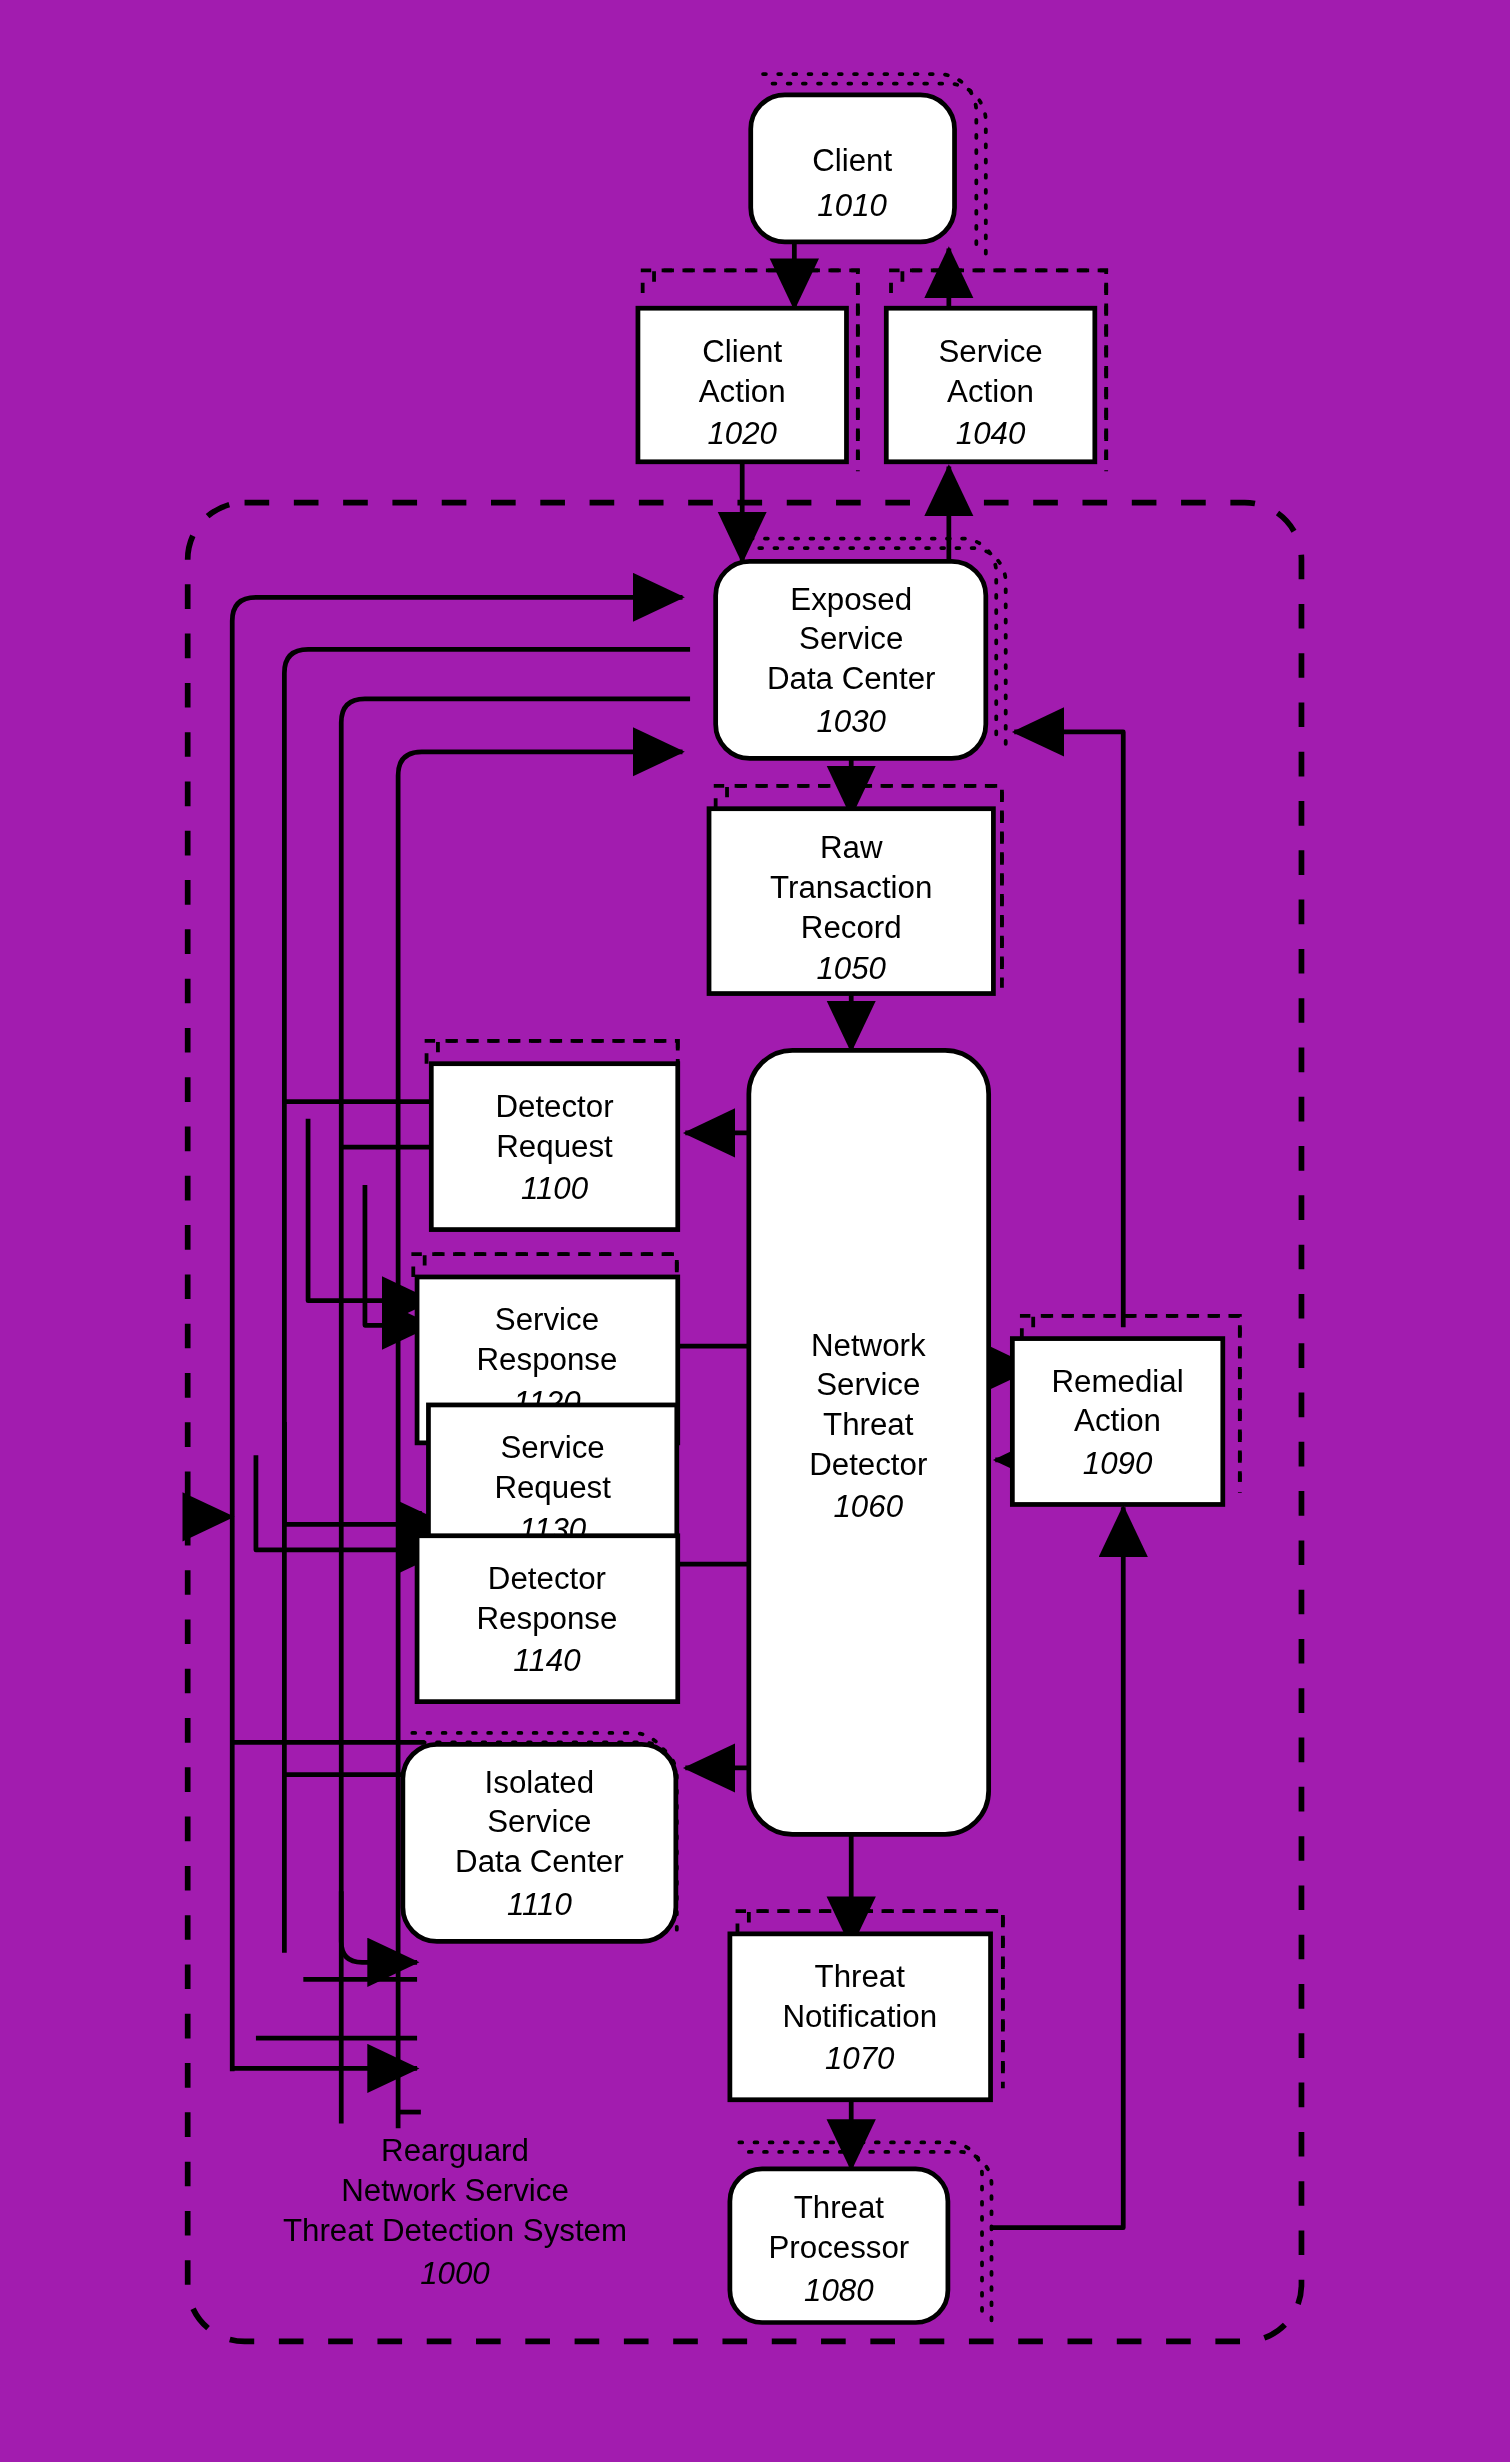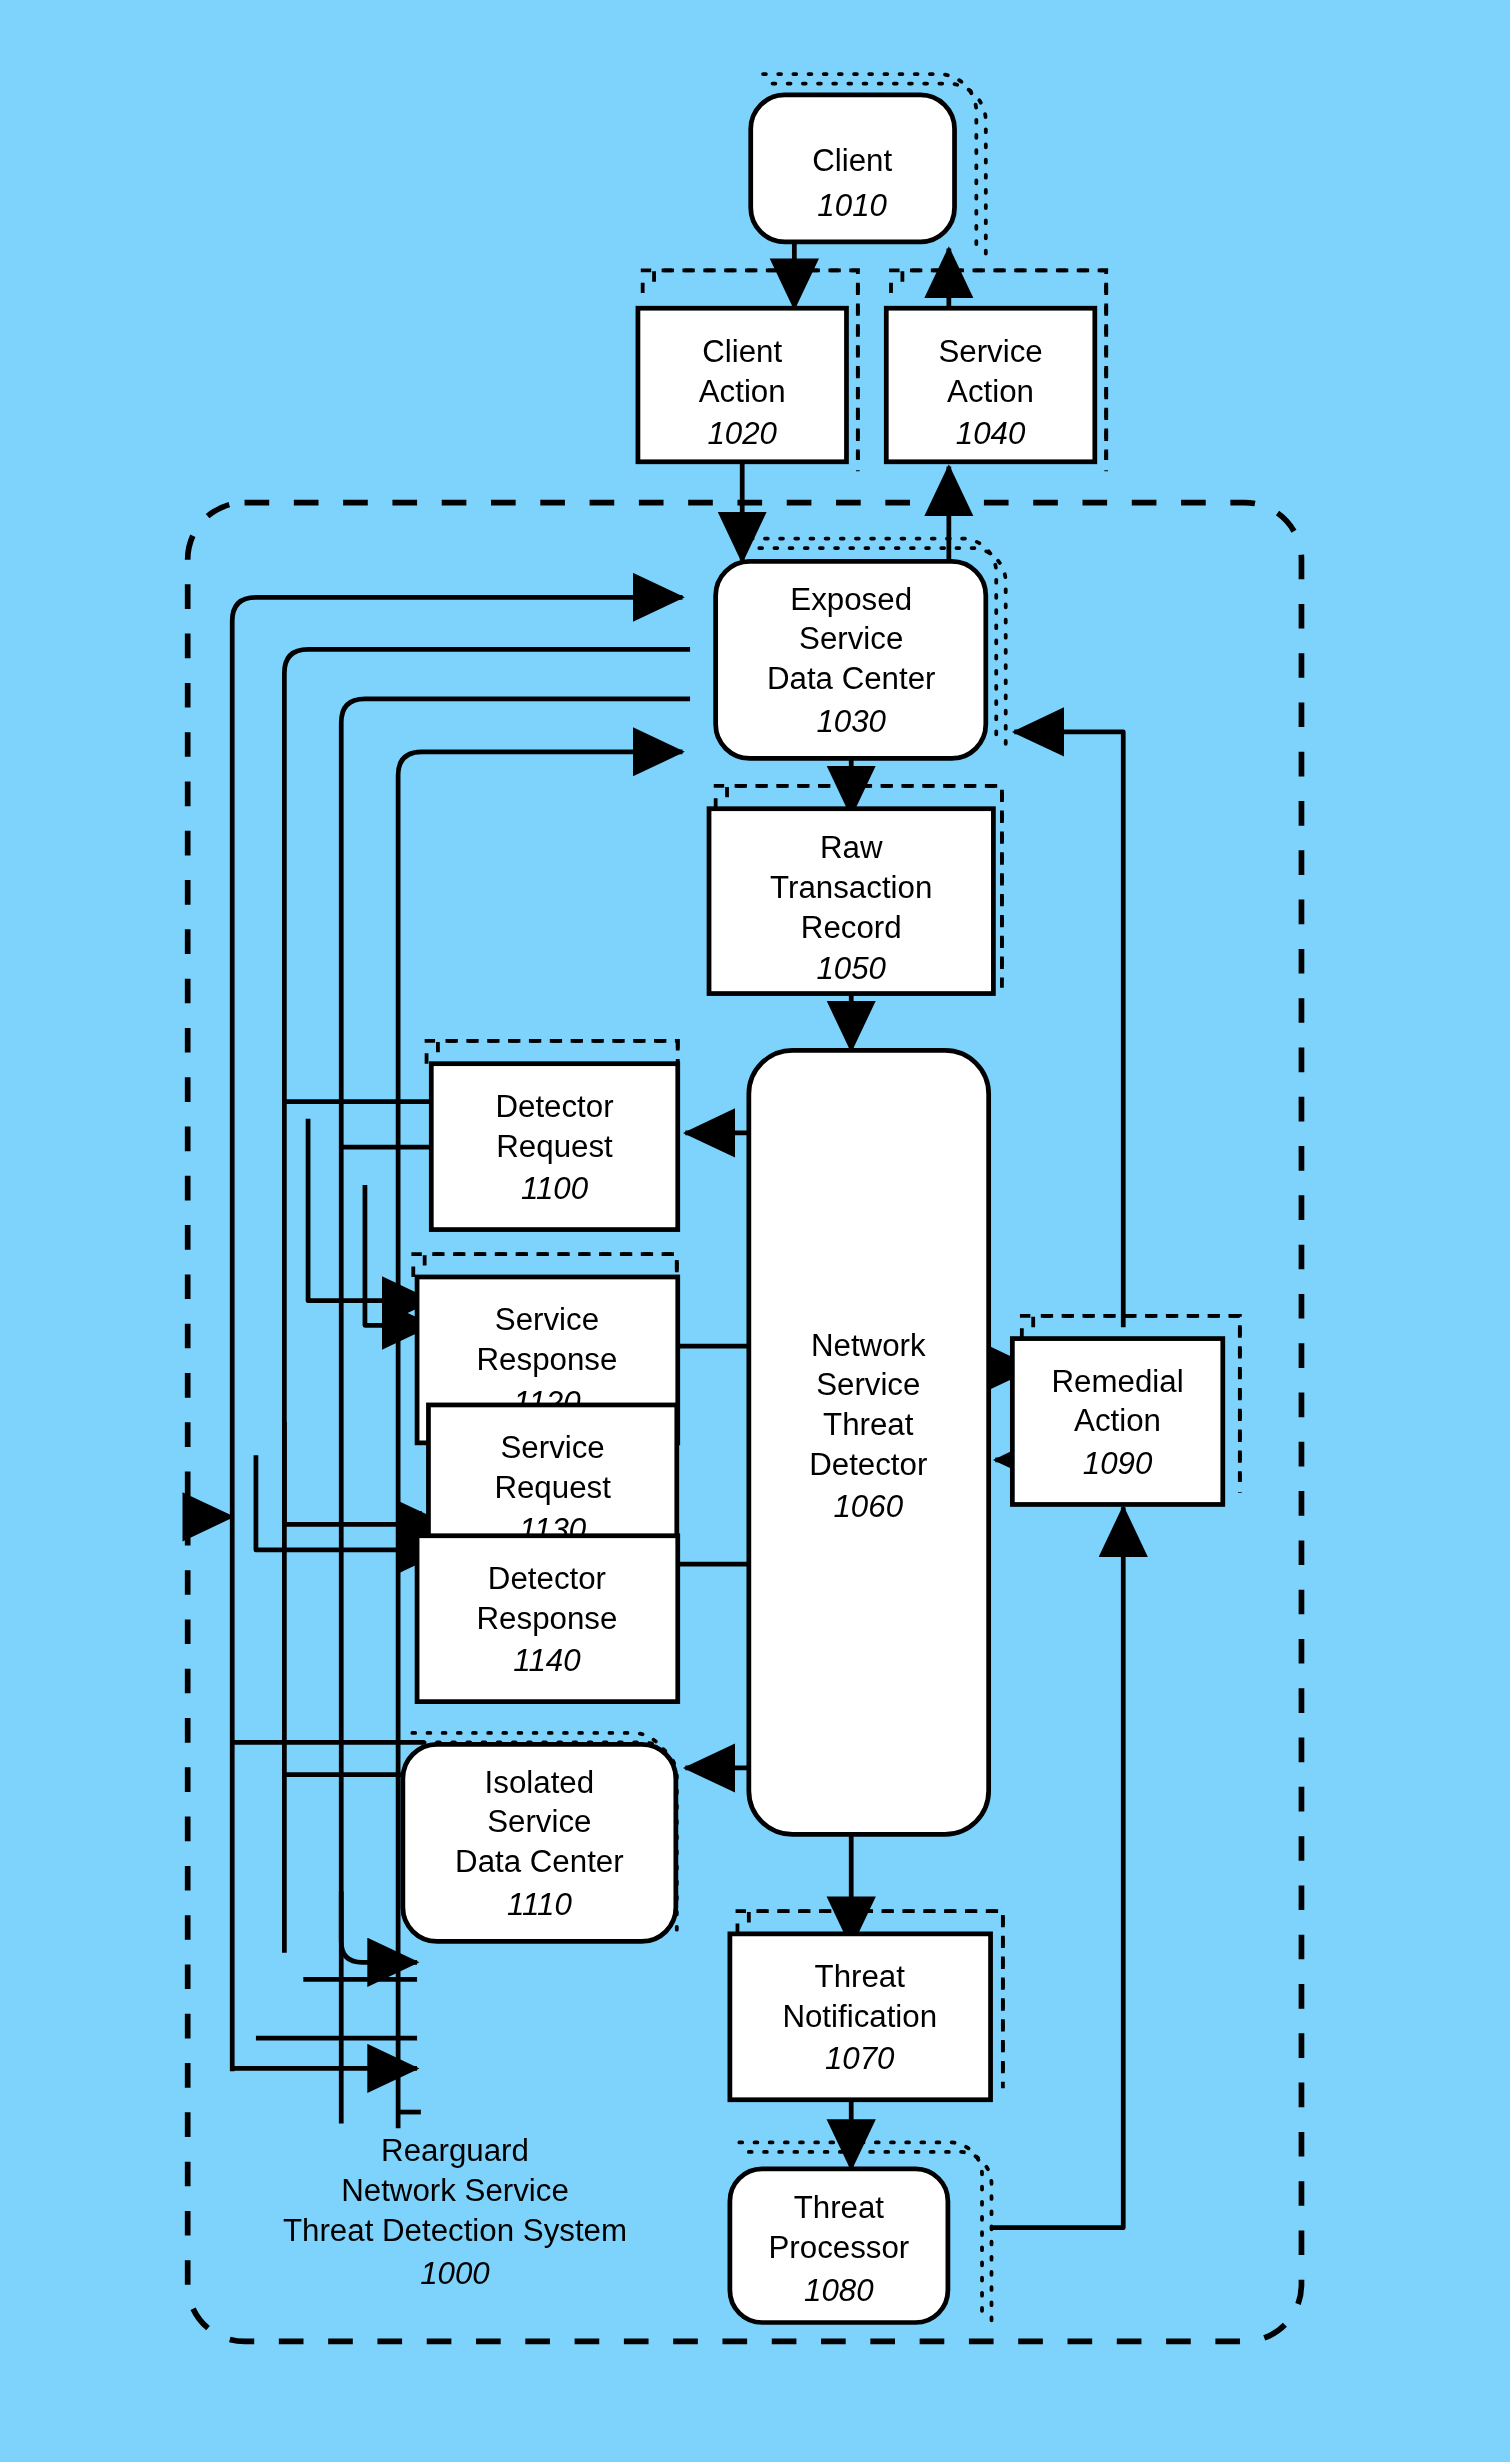--- a/index.html
+++ b/index.html
@@ -1,17 +1,17 @@
 <!DOCTYPE html>
 <html style="font-size:15px"><head>
 <meta charset="utf-8">
 <style>
   html,body{margin:0;padding:0;background:#ffffff;}
   body{width:1510px;height:2462px;font-family:"Liberation Sans",sans-serif;}
-  #stage{position:relative;width:1510px;height:2462px;overflow:hidden;background:#7dd3fc;}
+  #stage{position:relative;width:1510px;height:2462px;overflow:hidden;background:#a21caf;}
   svg{position:absolute;left:0;top:0;width:1510px;height:2462px;}
   .bt{font-family:"Liberation Sans",sans-serif;font-size:33px;fill:#000;text-anchor:middle;}
   .bn{font-family:"Liberation Sans",sans-serif;font-size:33px;font-style:italic;fill:#000;text-anchor:middle;}
   .cap{font-family:"Liberation Sans",sans-serif;font-size:33px;fill:#000;text-anchor:middle;}
   .capn{font-family:"Liberation Sans",sans-serif;font-size:33px;font-style:italic;fill:#000;text-anchor:middle;}
   .boxf{fill:#ffffff;stroke:#000;stroke-width:5;}
   .ghost{fill:none;stroke:#000;stroke-width:4;stroke-dasharray:11 11;}
   .ghostd{fill:none;stroke:#000;stroke-width:4;stroke-dasharray:3 13;stroke-linecap:round;}
   .conn{fill:none;stroke:#000;stroke-width:5;stroke-linecap:butt;stroke-linejoin:round;}
   .bnd{fill:none;stroke:#000;stroke-width:6;stroke-dasharray:26 26;}

